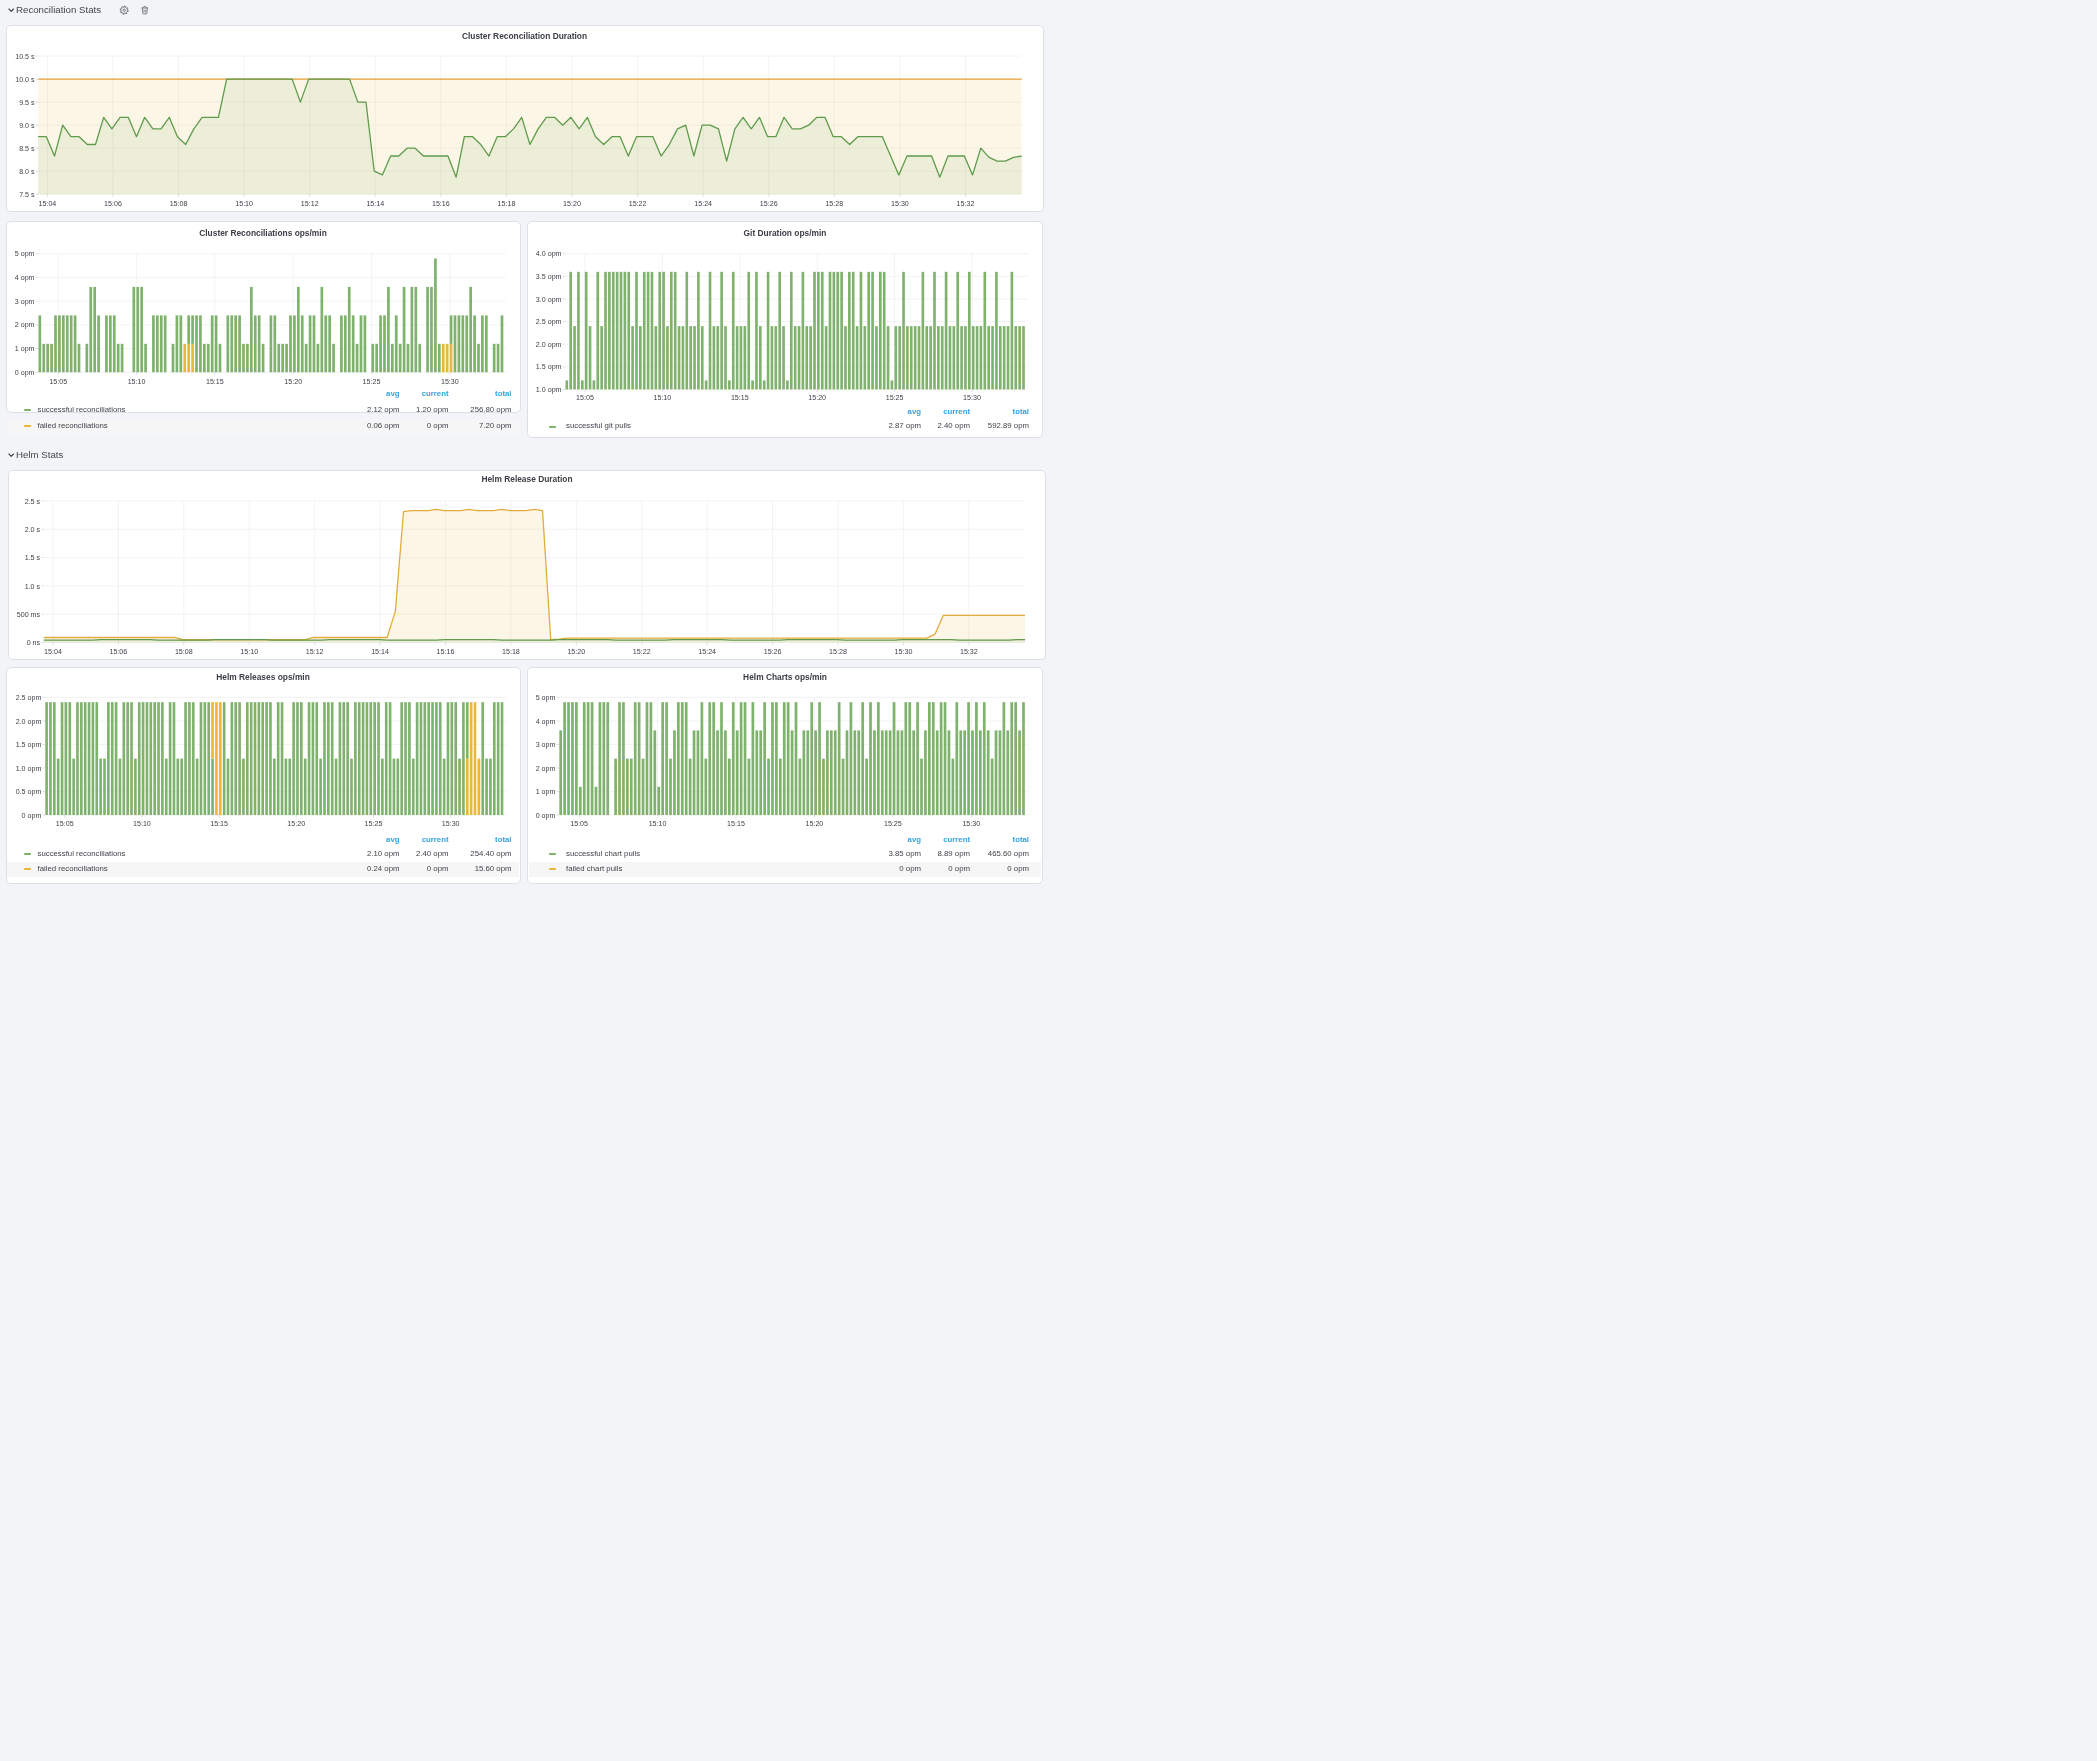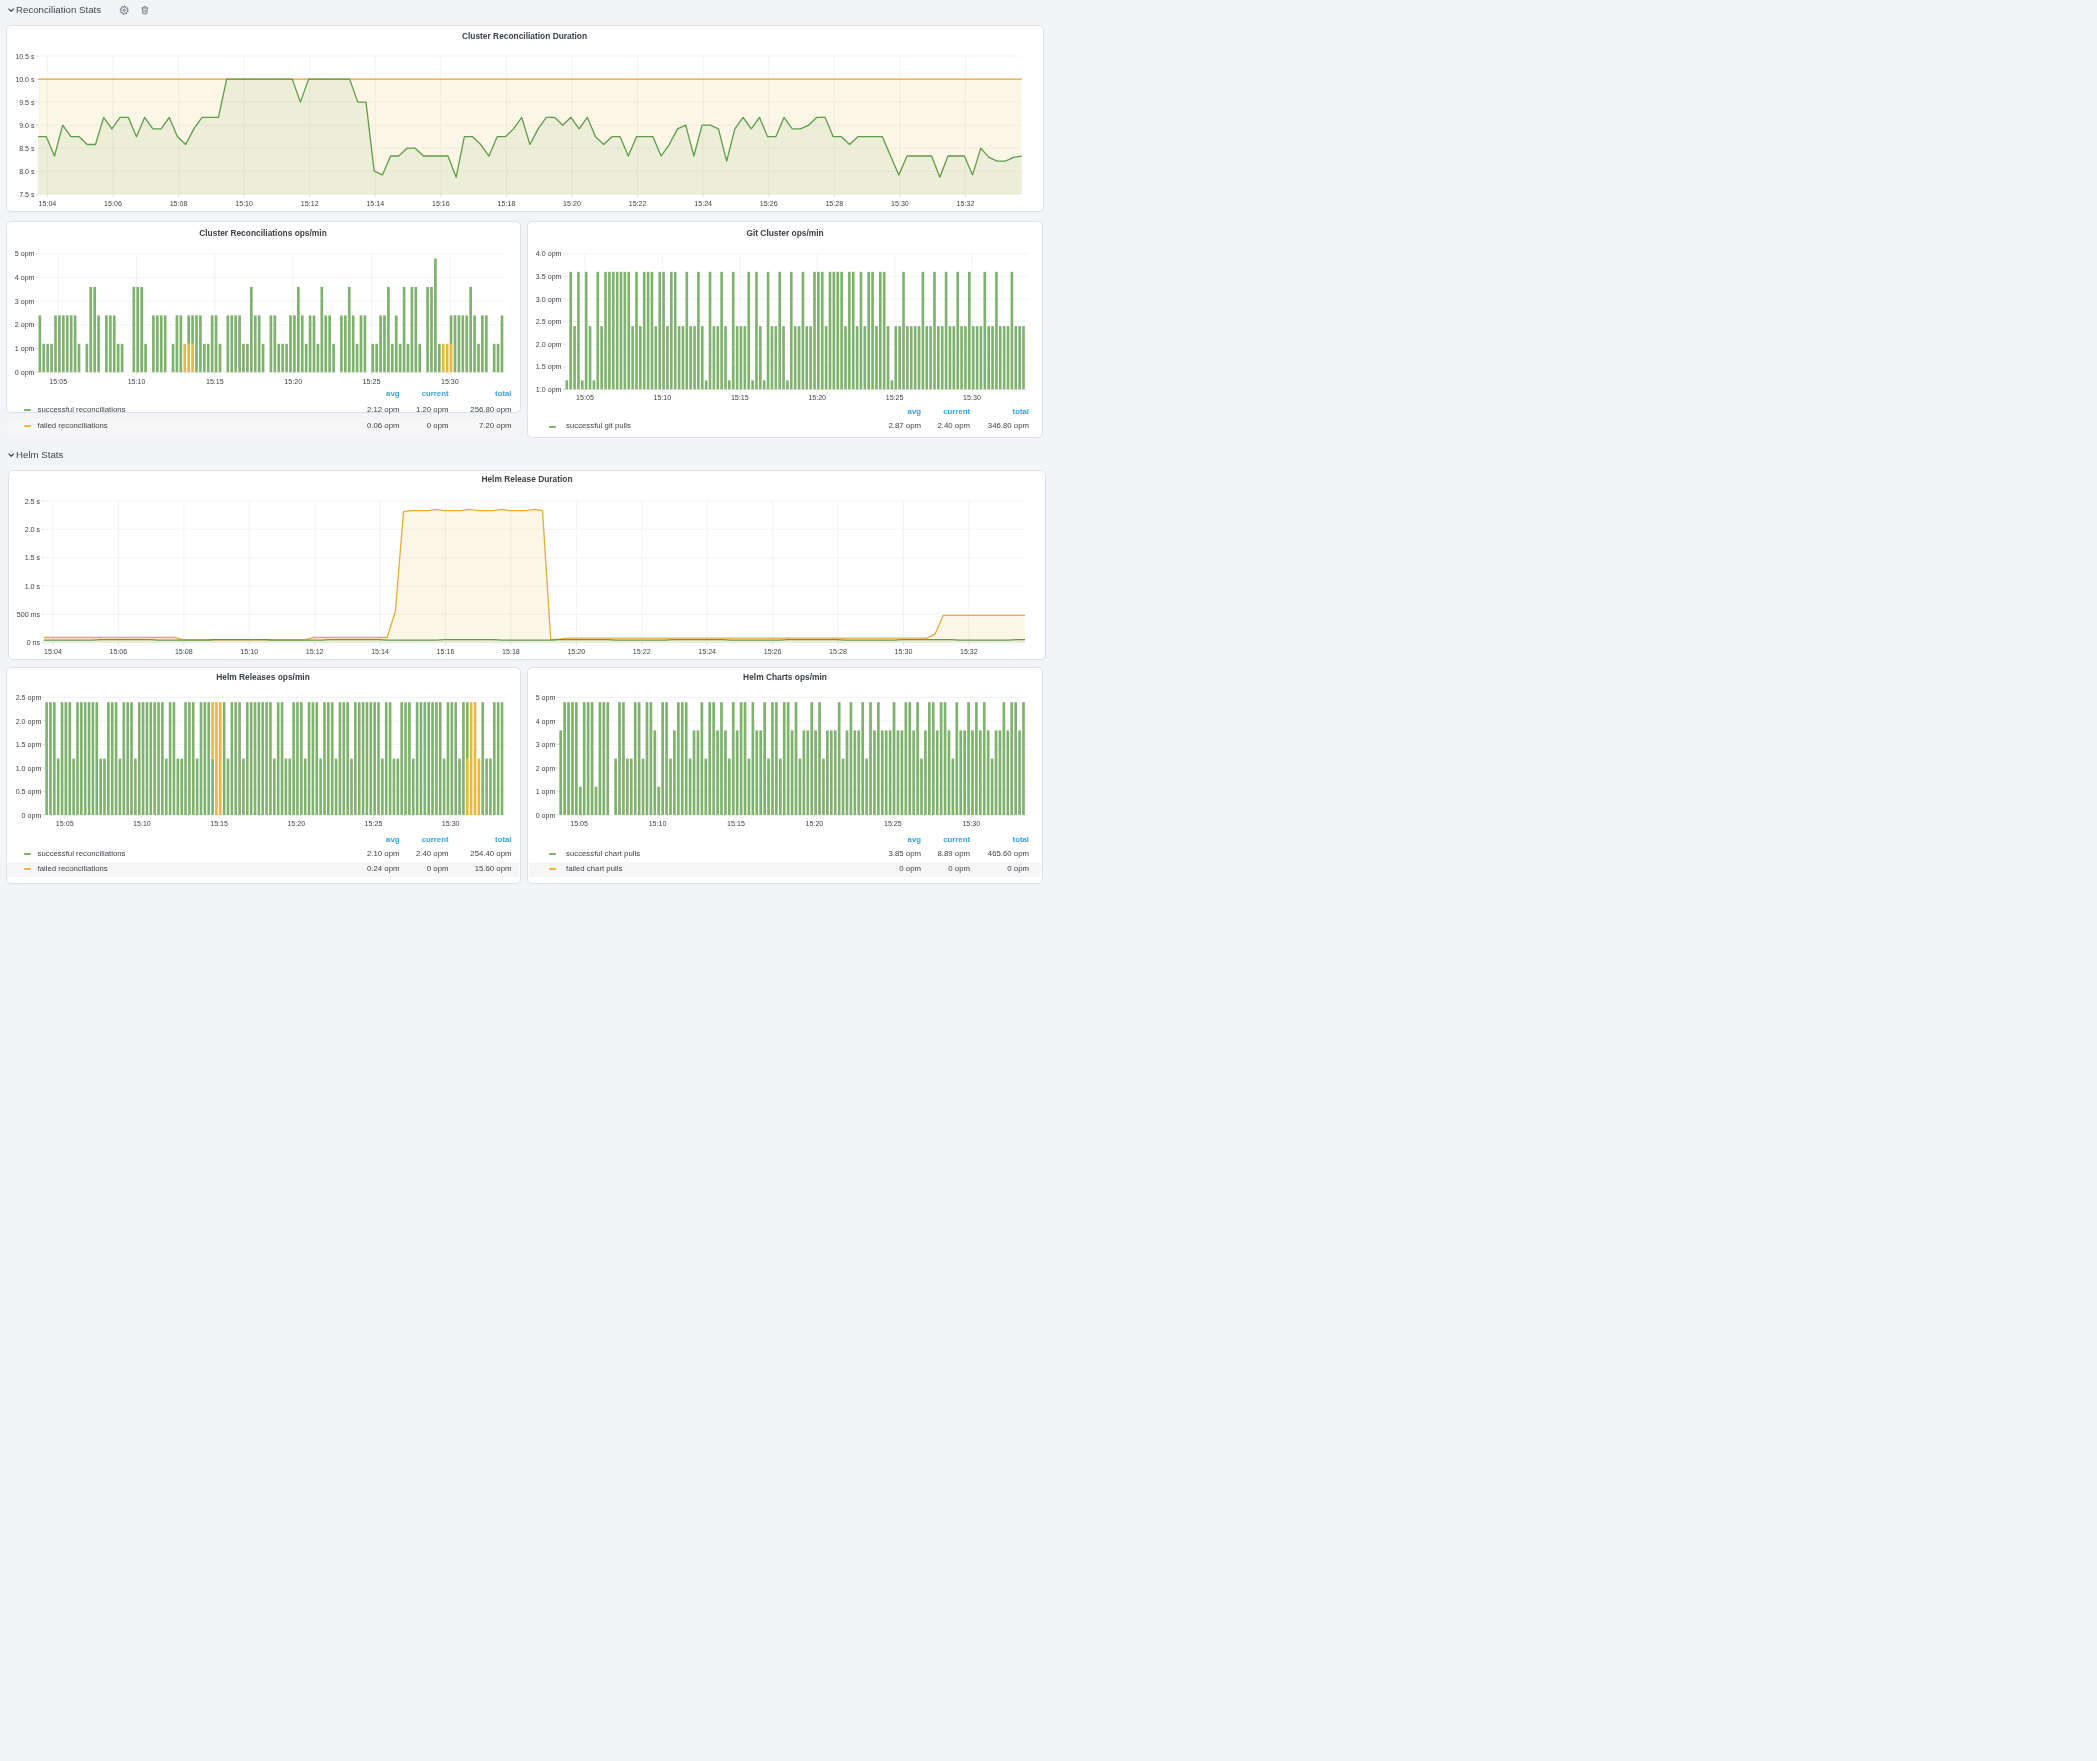--- a/index.html
+++ b/index.html
@@ -267,21 +267,21 @@
 <div class="lgv" style="left:0;top:183px;width:442px">1.20 opm</div>
 <div class="lgv" style="left:0;top:183px;width:505px">256.80 opm</div>
 <div class="stripe" style="top:197px"></div>
 <div class="dash" style="left:17px;top:203px;background:#eab839"></div>
 <div class="lgt" style="left:31px;top:199px">failed reconciliations</div>
 <div class="lgv" style="left:0;top:199px;width:393px">0.06 opm</div>
 <div class="lgv" style="left:0;top:199px;width:442px">0 opm</div>
 <div class="lgv" style="left:0;top:199px;width:505px">7.20 opm</div>
 </div>
 <div class="panel" style="left:527px;top:221px;width:516px;height:217px">
-<div class="ptitle" style="top:6.2px">Git Cluster ops/min</div>
+<div class="ptitle" style="top:6.2px">Git Duration ops/min</div>
 <svg class="abs" style="left:0;top:0" width="516" height="217" viewBox="0 0 796 335">
 <line x1="57" y1="49" x2="771.5" y2="49" stroke="#ececec" stroke-width="1"></line>
 <text x="51.5" y="53" font-size="11" fill="#3f434a" text-anchor="end">4.0 opm</text>
 <line x1="53" y1="49" x2="57" y2="49" stroke="#c9cdd2" stroke-width="1"></line>
 <line x1="57" y1="83.92" x2="771.5" y2="83.92" stroke="#ececec" stroke-width="1"></line>
 <text x="51.5" y="87.92" font-size="11" fill="#3f434a" text-anchor="end">3.5 opm</text>
 <line x1="53" y1="83.92" x2="57" y2="83.92" stroke="#c9cdd2" stroke-width="1"></line>
 <line x1="57" y1="118.83" x2="771.5" y2="118.83" stroke="#ececec" stroke-width="1"></line>
 <text x="51.5" y="122.83" font-size="11" fill="#3f434a" text-anchor="end">3.0 opm</text>
 <line x1="53" y1="118.83" x2="57" y2="118.83" stroke="#c9cdd2" stroke-width="1"></line>
@@ -435,21 +435,21 @@
 <rect x="756.65" y="160.73" width="4.07" height="97.77" fill="#7eb26d"></rect>
 <rect x="762.63" y="160.73" width="4.07" height="97.77" fill="#7eb26d"></rect>
 </svg>
 <div class="lgh" style="left:0;top:185px;width:393px">avg</div>
 <div class="lgh" style="left:0;top:185px;width:442px">current</div>
 <div class="lgh" style="left:0;top:185px;width:501px">total</div>
 <div class="dash" style="left:21px;top:204px;background:#7eb26d"></div>
 <div class="lgt" style="left:38px;top:199px">successful git pulls</div>
 <div class="lgv" style="left:0;top:199px;width:393px">2.87 opm</div>
 <div class="lgv" style="left:0;top:199px;width:442px">2.40 opm</div>
-<div class="lgv" style="left:0;top:199px;width:501px">346.80 opm</div>
+<div class="lgv" style="left:0;top:199px;width:501px">592.89 opm</div>
 </div>
 <div class="panel" style="left:8px;top:470px;width:1038px;height:190px">
 <div class="ptitle" style="top:3.2px">Helm Release Duration</div>
 <svg class="abs" style="left:0;top:0" width="1038" height="190" viewBox="0 0 1600 292.5">
 <line x1="53.5" y1="46" x2="1564.5" y2="46" stroke="#ececec" stroke-width="1"></line>
 <text x="48" y="50" font-size="11" fill="#3f434a" text-anchor="end">2.5 s</text>
 <line x1="49.5" y1="46" x2="53.5" y2="46" stroke="#c9cdd2" stroke-width="1"></line>
 <line x1="53.5" y1="89.66" x2="1564.5" y2="89.66" stroke="#ececec" stroke-width="1"></line>
 <text x="48" y="93.66" font-size="11" fill="#3f434a" text-anchor="end">2.0 s</text>
 <line x1="49.5" y1="89.66" x2="53.5" y2="89.66" stroke="#c9cdd2" stroke-width="1"></line>

